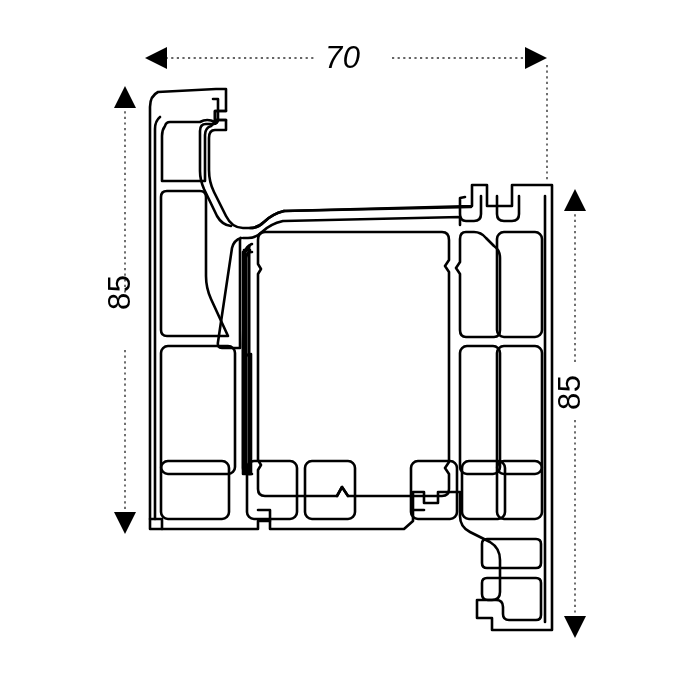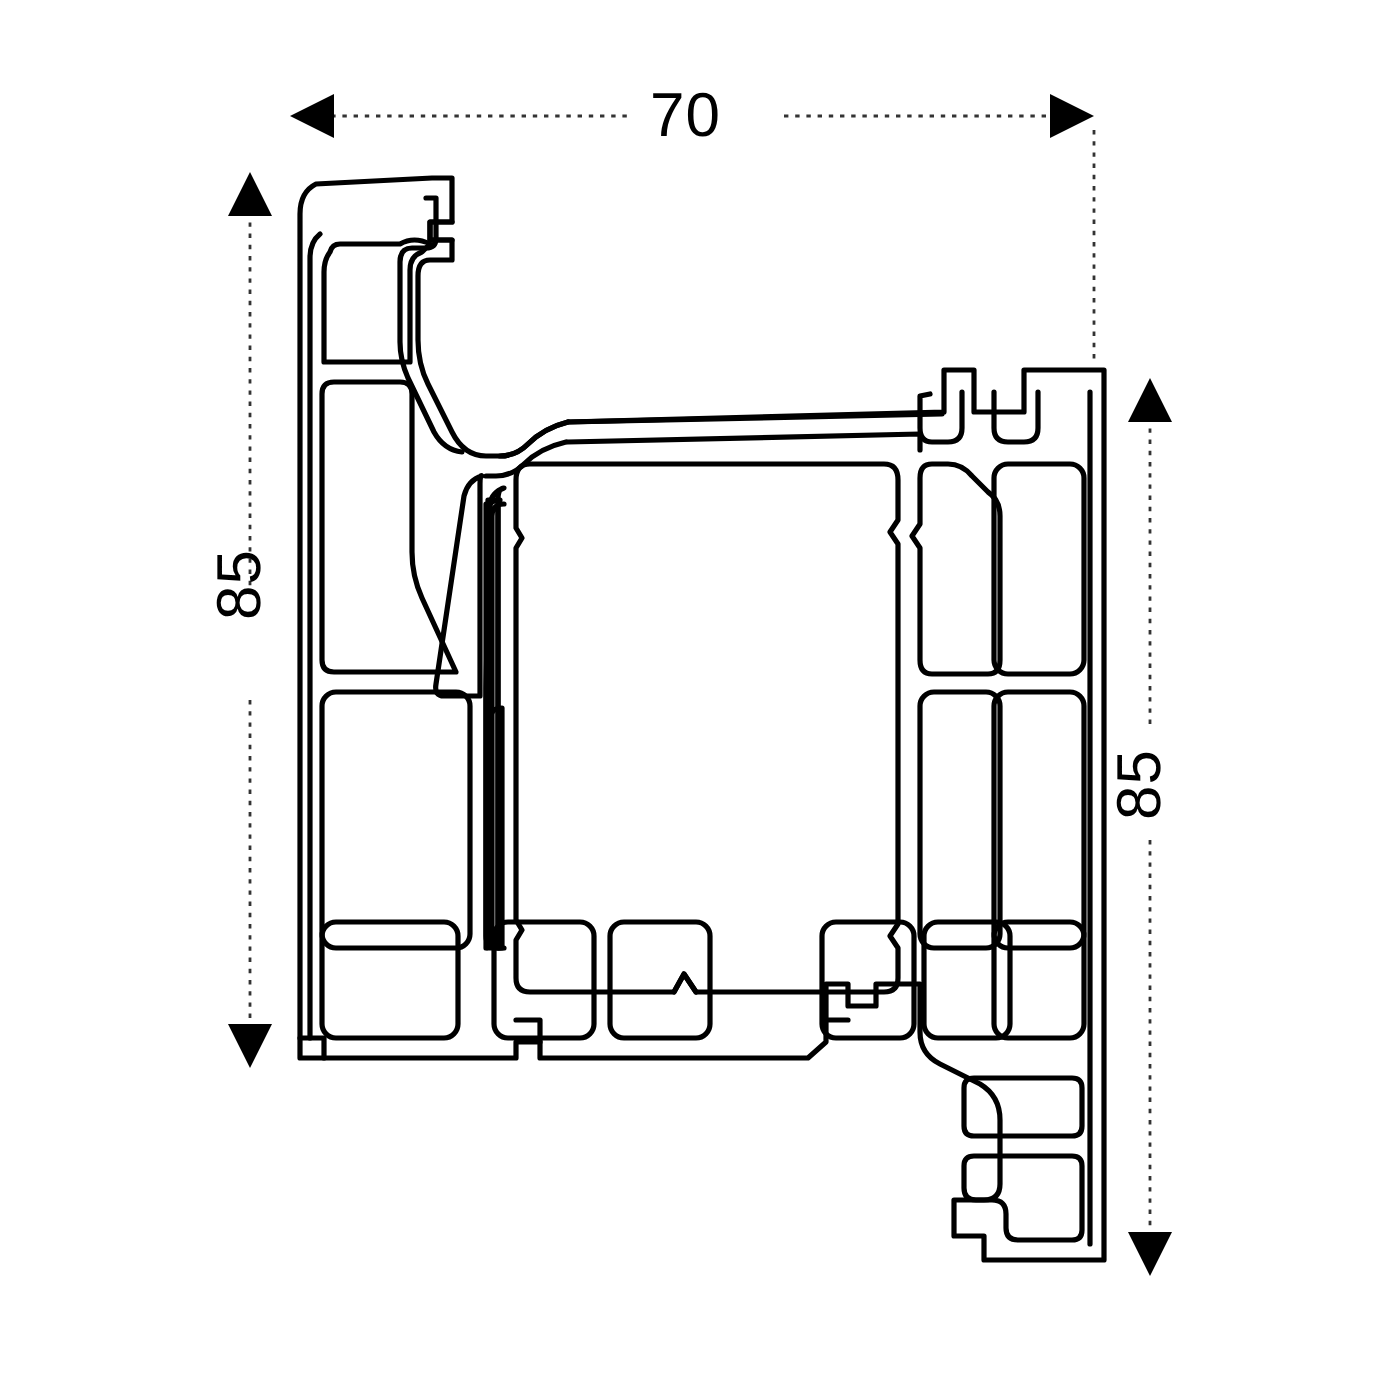--- a/index.html
+++ b/index.html
@@ -32,20 +32,21 @@
     font-family: "Liberation Sans", sans-serif;
     font-size: 31px;
     color: #000000;
     letter-spacing: 0.5px;
     white-space: nowrap;
     line-height: 1;
   }
   #label-top {
     left: 325px;
     top: 42px;
+    font-style: italic;
   }
   #label-left {
     left: 104px;
     top: 310px;
     transform: rotate(-90deg);
     transform-origin: left top;
   }
   #label-right {
     left: 554px;
     top: 410px;

